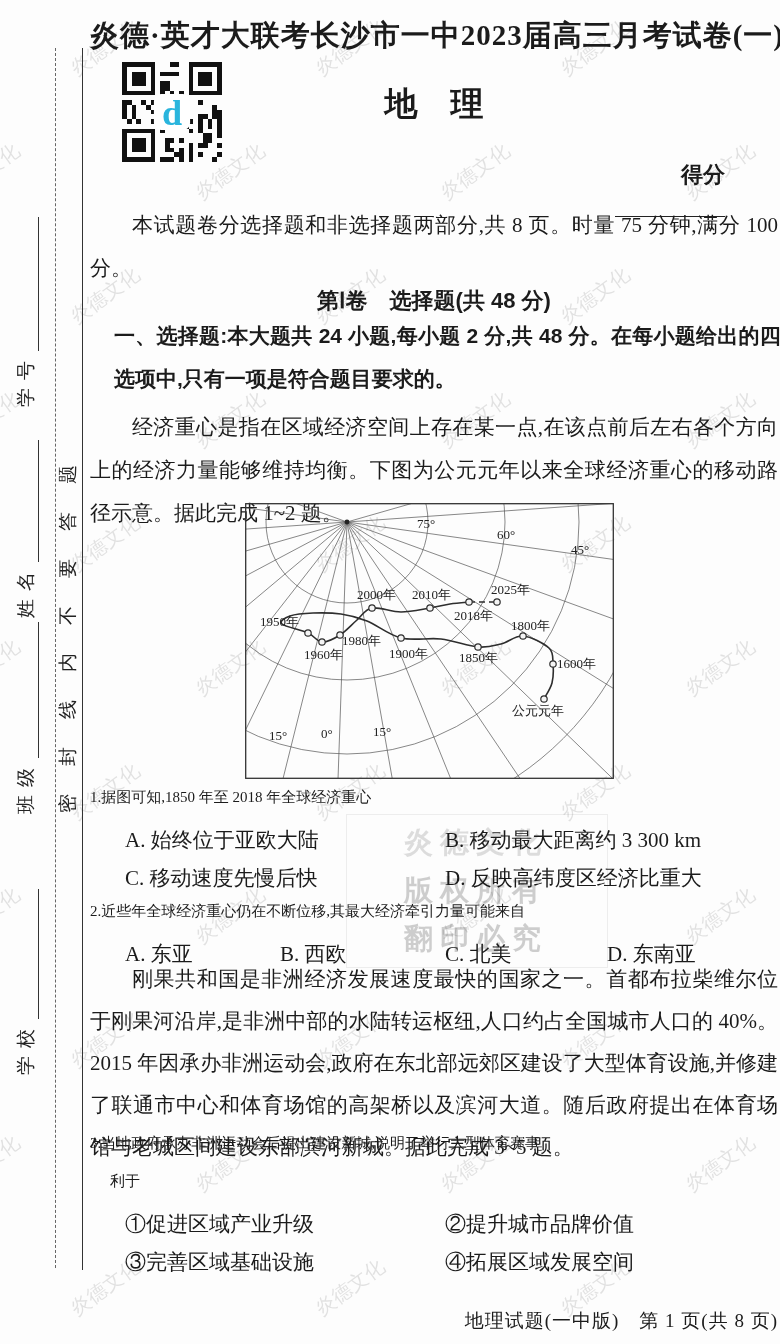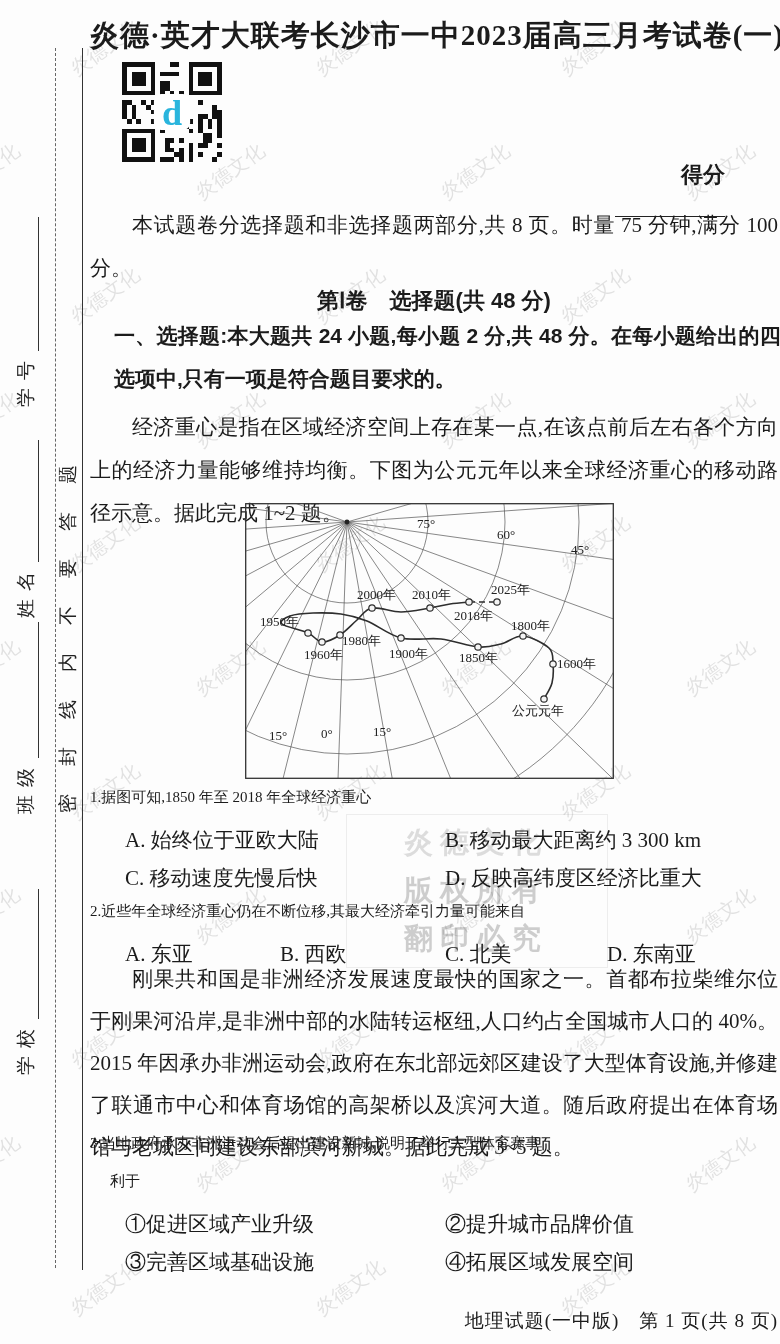--- a/index.html
+++ b/index.html
@@ -326,20 +326,21 @@
         <rect x="14" y="20" width="1" height="1"></rect>
         <rect x="19" y="20" width="1" height="1"></rect>
       </g>
       <rect x="6.7" y="6.7" width="7.6" height="7.6" rx="1.5" fill="#fff"></rect>
       <text x="10.5" y="13.2" text-anchor="middle" font-size="7.6" font-weight="bold" font-family="Liberation Sans, sans-serif" fill="#2ab5dd">d</text>
     </svg>
 
   <div class="content">
 
     <div class="abs exam-title">炎德·英才大联考长沙市一中2023届高三月考试卷(一)</div>
+    <div class="abs subject">地　理</div>
 
     <div class="score-row">
       <span>得分</span>
       <span class="score-blank"></span>
     </div>
 
     <div class="abs para indent intro">本试题卷分选择题和非选择题两部分,共 8 页。时量 75 分钟,满分 100 分。</div>
     <div class="abs sec-title">第Ⅰ卷　选择题(共 48 分)</div>
     <div class="abs para instruction">一、选择题:本大题共 24 小题,每小题 2 分,共 48 分。在每小题给出的四个选项中,只有一项是符合题目要求的。</div>
     <div class="abs para indent passage1">经济重心是指在区域经济空间上存在某一点,在该点前后左右各个方向上的经济力量能够维持均衡。下图为公元元年以来全球经济重心的移动路径示意。据此完成 1~2 题。</div>

